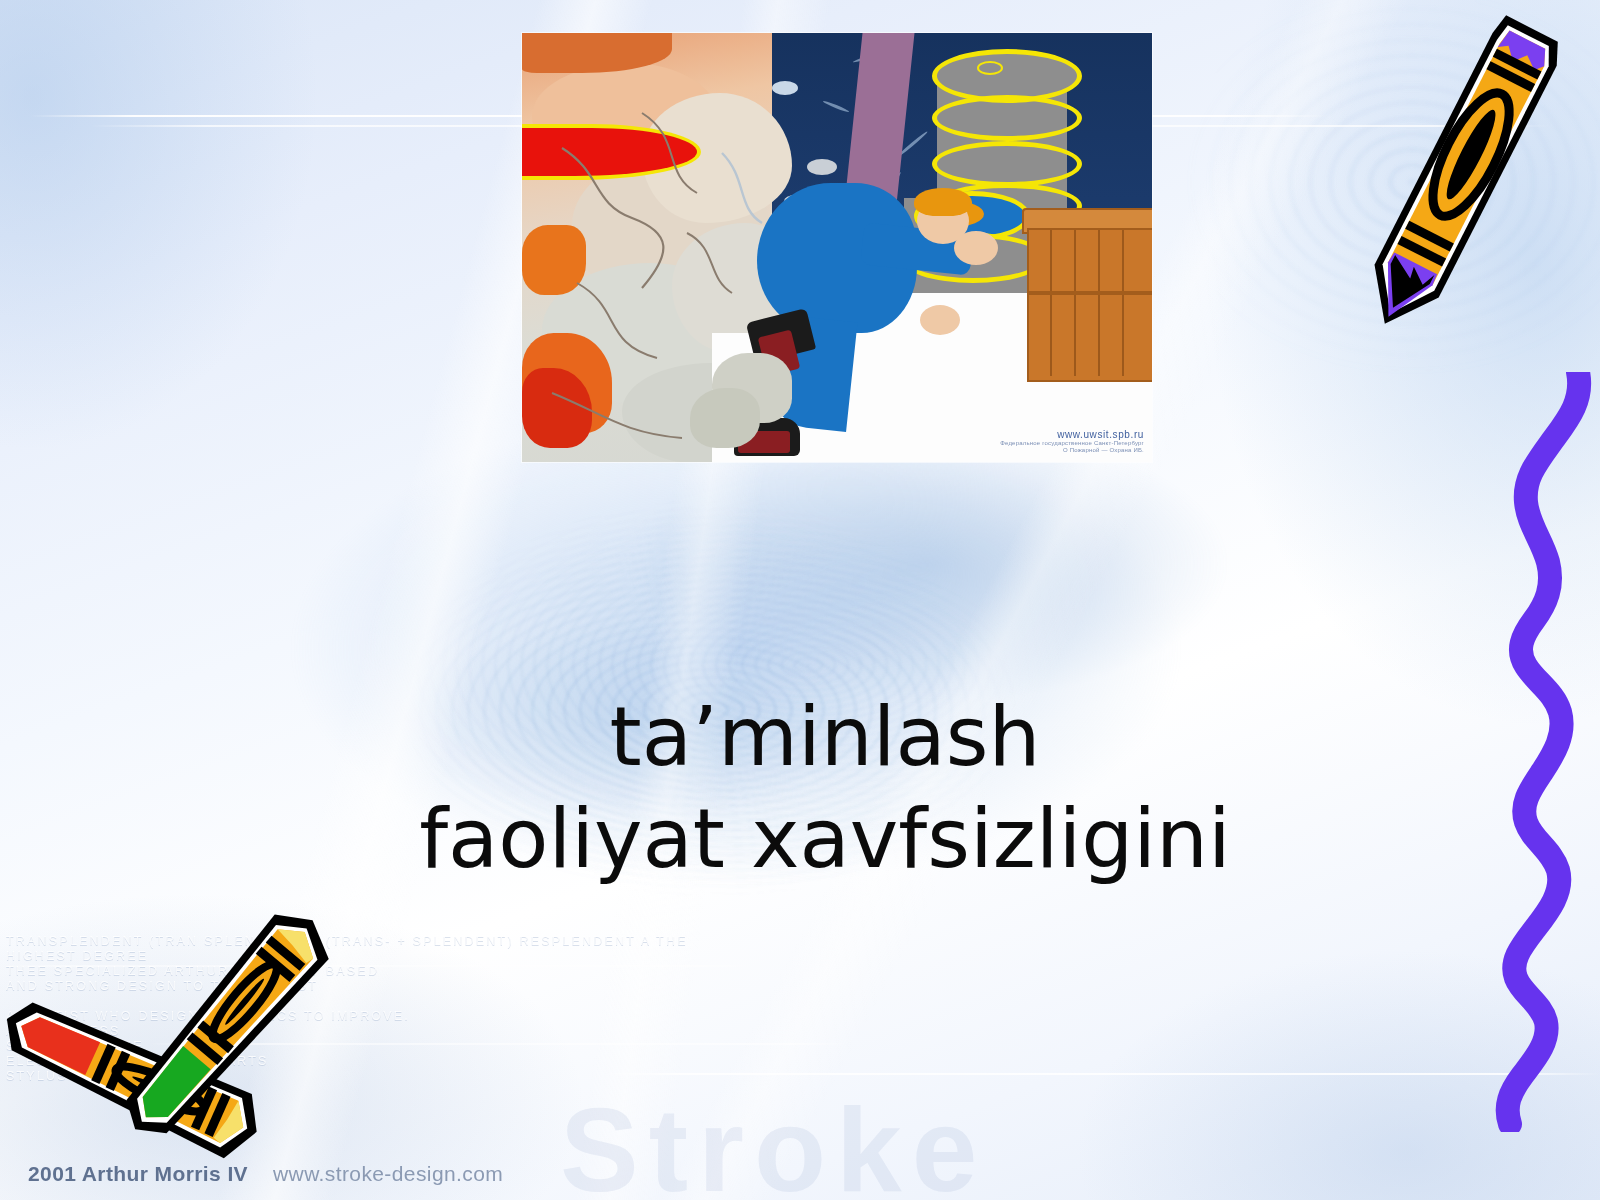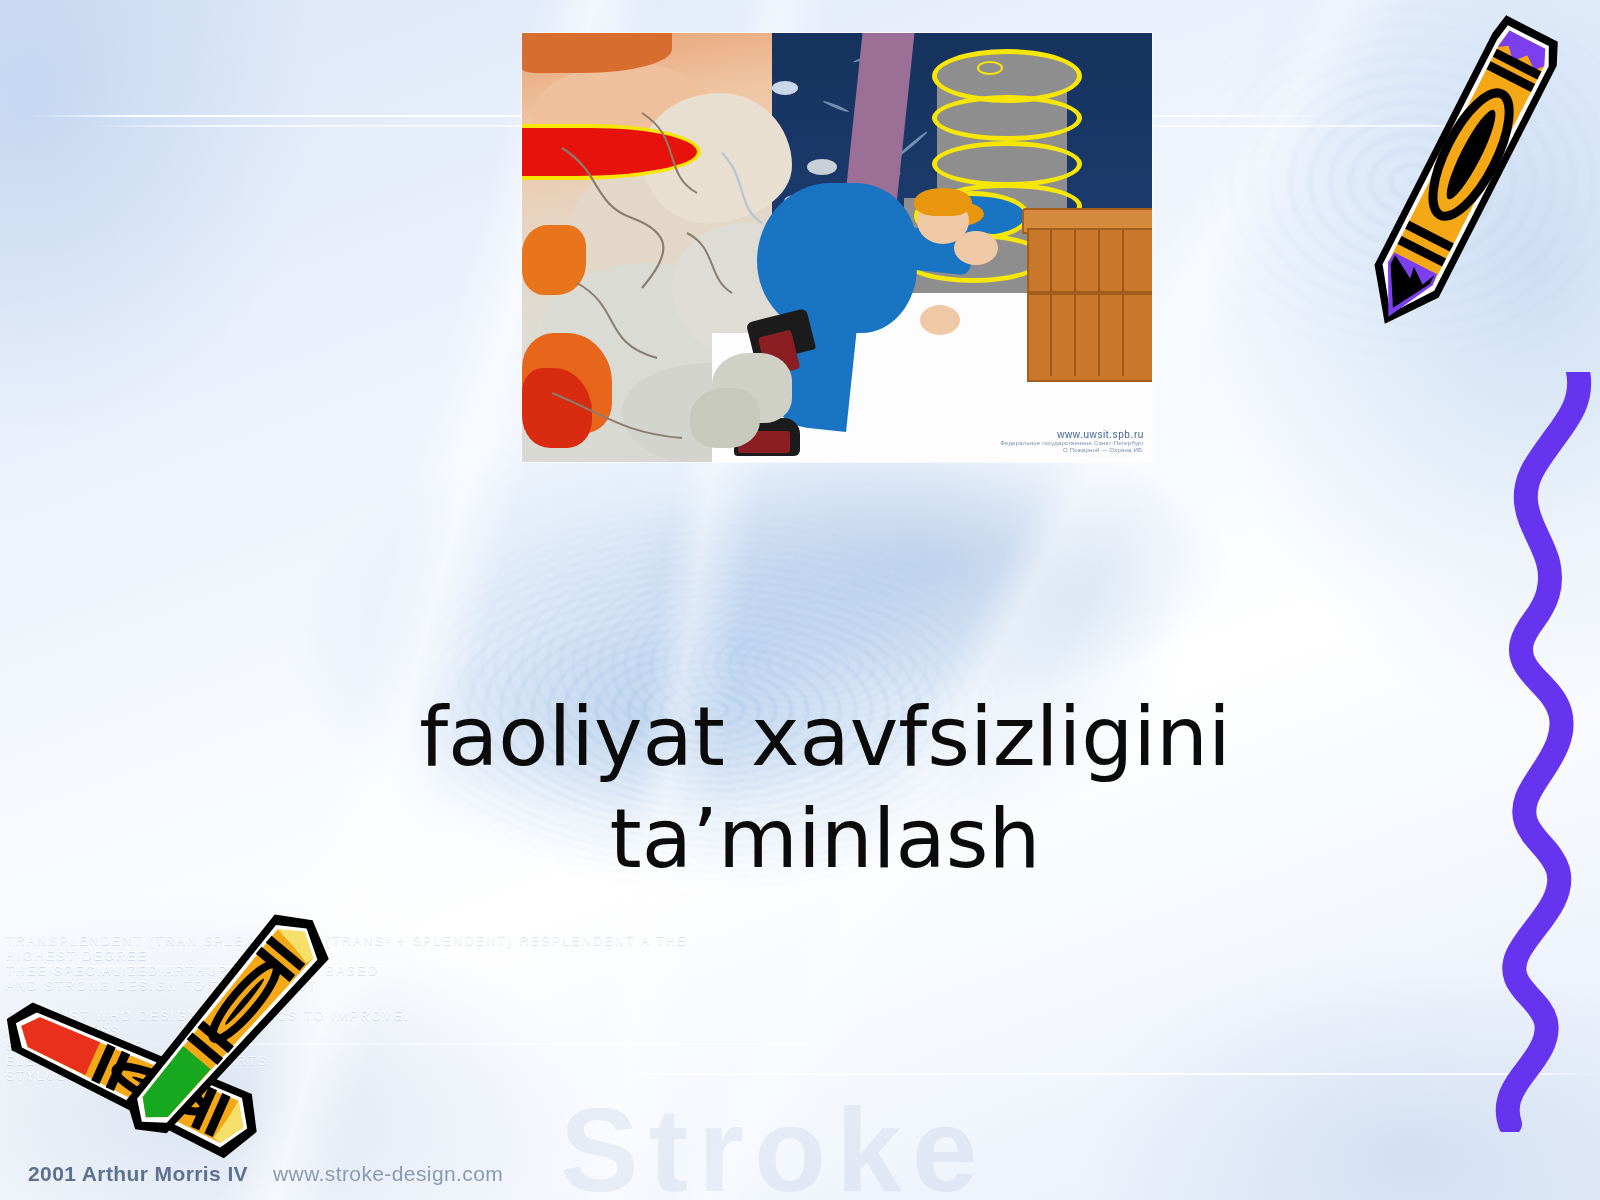--- a/index.html
+++ b/index.html
@@ -377,22 +377,22 @@
     <div class="pic-layer fig fig-hand" style="left:398px;top:272px;width:40px;height:30px;"></div>
 
     <div class="pic-watermark">
       <div class="wm-url">www.uwsit.spb.ru</div>
       <span class="wm-sub">Федеральное государственное Санкт-Петербург</span>
       <span class="wm-sub">О Пожарной — Охрана ИБ.</span>
     </div>
   </div>
 
   <div class="title">
+    <div>ta’minlash</div>
     <div>faoliyat xavfsizligini</div>
-    <div>ta’minlash</div>
   </div>
 
   <div class="crayon crayon-tr">
     <svg width="300" height="400" viewBox="0 0 300 400">
       <g transform="rotate(27 150 200)">
 
         <path d="M118 18 L176 18 L186 40 L186 300 L150 348 L114 300 L114 40 Z" fill="#000"></path>
         <path d="M124 26 L170 26 L179 44 L179 296 L150 336 L121 296 L121 44 Z" fill="#ffffff"></path>
         <path d="M128 30 L168 30 L175 46 L175 292 L150 328 L125 292 L125 46 Z" fill="#f5a815"></path>
 

